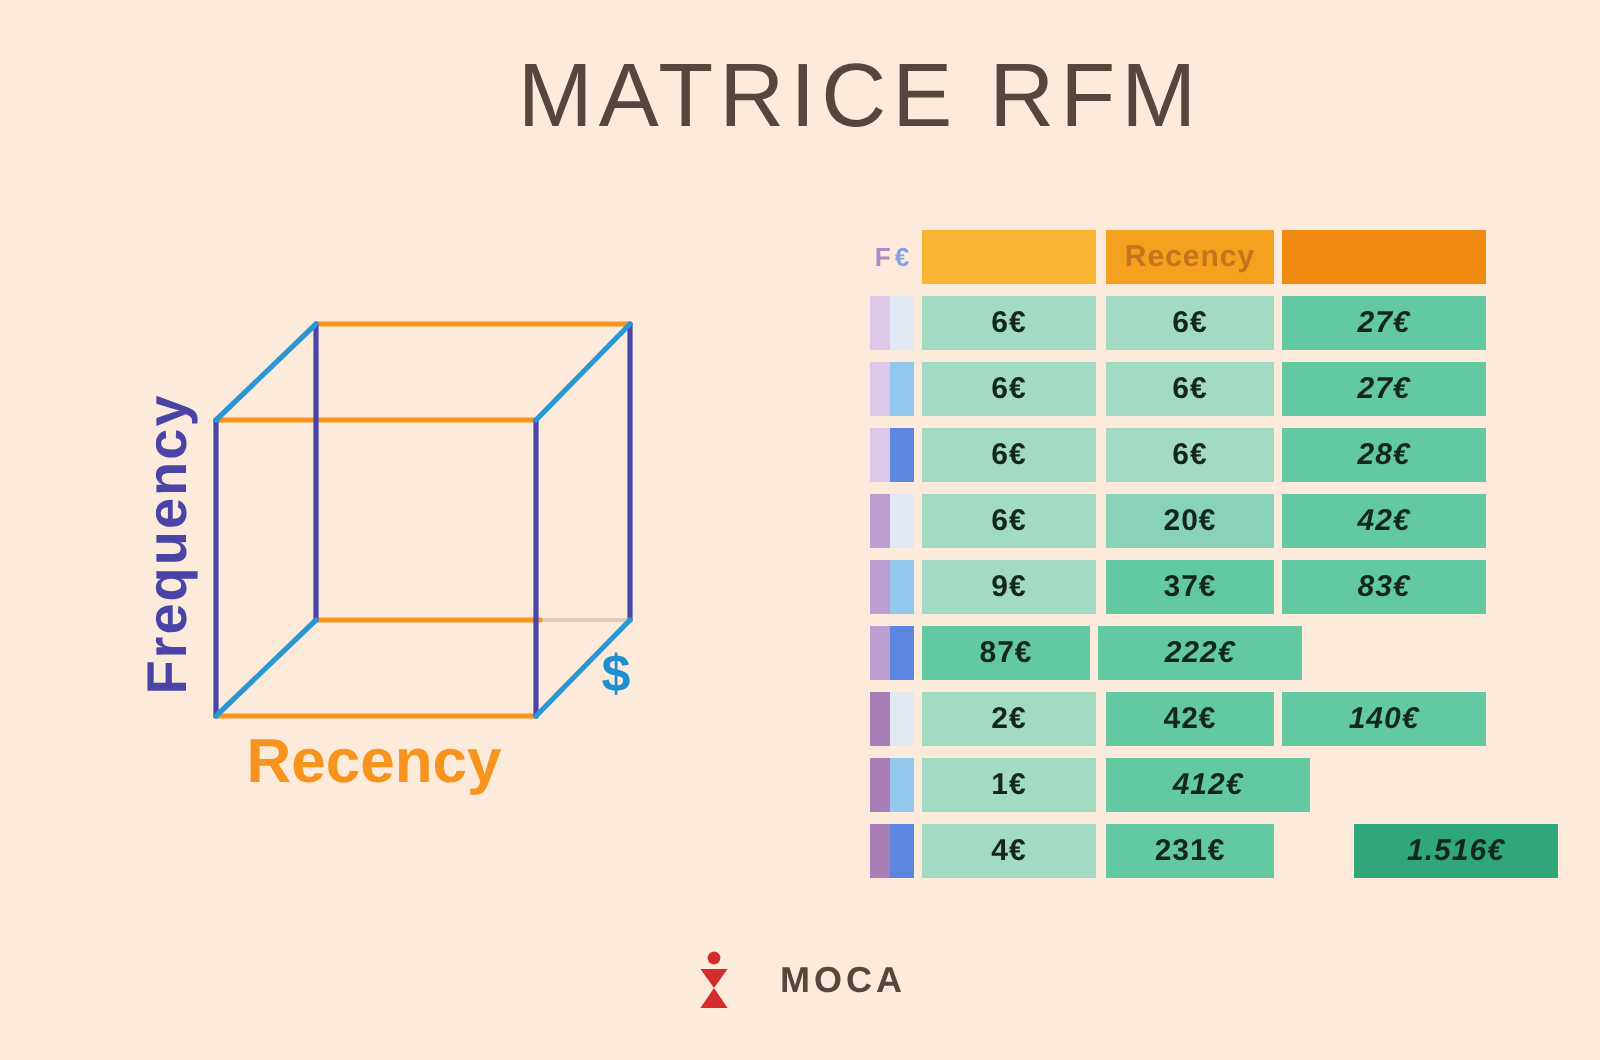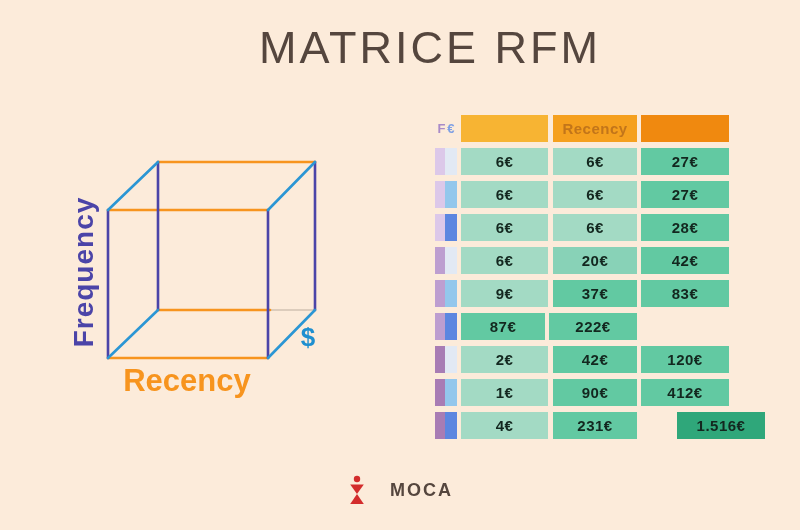--- a/index.html
+++ b/index.html
@@ -40,21 +40,21 @@
   .chip.f{width:10px;}
   .chip.m{width:12px;margin-right:4px;}
   .p1{background:#DCC8E9;} .p2{background:#BD9ED0;} .p3{background:#A87CB4;}
   .b1{background:#E2E9F4;} .b2{background:#93C7EC;} .b3{background:#5C86E0;}
   .cell{
     display:flex;align-items:center;justify-content:center;
     font-size:15px;font-weight:700;color:#13271F;letter-spacing:.5px;
   }
   .c1{width:87px;margin-right:5px;}
   .c2{width:84px;margin-right:4px;}
-  .c3{width:88px;}
+  .c3{width:102px;font-style:italic;}
   .h1{background:#F7B433;}
   .h2{background:#F5A01E;color:#C2751A;font-size:15px;}
   .h3{background:#F0890F;}
   .g1{background:#A3DAC4;} .g2{background:#88D2B7;} .g3{background:#62C9A2;} .g4{background:#2FA77A;margin-left:36px;}
   
   .footer{
     position:absolute;left:0;top:475px;width:100%;
     display:flex;align-items:center;justify-content:center;gap:23px;
   }
   .brand-text{font-size:18px;font-weight:700;letter-spacing:2px;color:#55463E;}
@@ -152,28 +152,27 @@
       <span class="chip m b3"></span>
       <span class="cell c2 g3">87€</span>
       <span class="cell c3 g3">222€</span>
     </div>
 
     <div class="trow">
       <span class="chip f p3"></span>
       <span class="chip m b1"></span>
       <span class="cell c1 g1">2€</span>
       <span class="cell c2 g3">42€</span>
-      <span class="cell c3 g3">120€</span>
+      <span class="cell c3 g3">140€</span>
     </div>
 
     <div class="trow">
       <span class="chip f p3"></span>
       <span class="chip m b2"></span>
       <span class="cell c1 g1">1€</span>
-      <span class="cell c2 g3">90€</span>
       <span class="cell c3 g3">412€</span>
     </div>
 
     <div class="trow">
       <span class="chip f p3"></span>
       <span class="chip m b3"></span>
       <span class="cell c1 g1">4€</span>
       <span class="cell c2 g3">231€</span>
       <span class="cell c3 g4">1.516€</span>
     </div>

